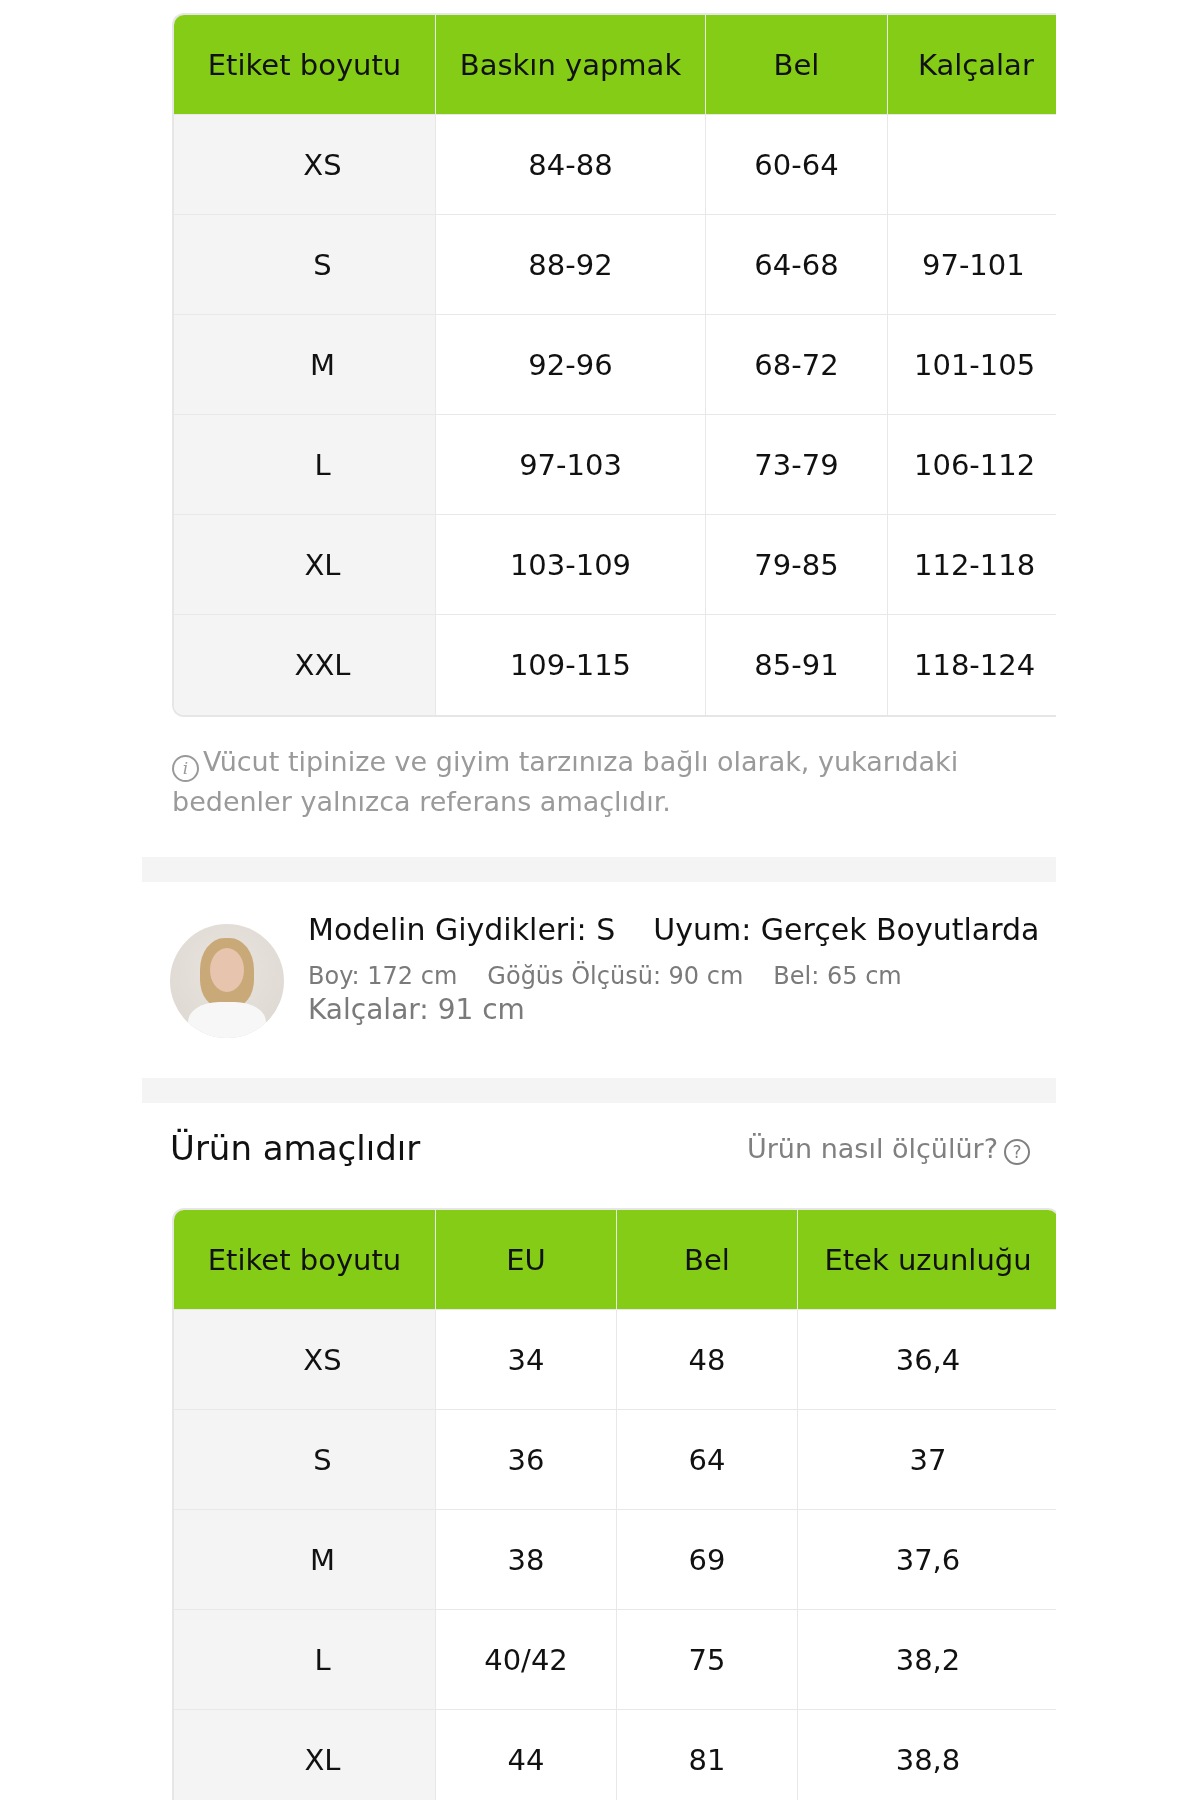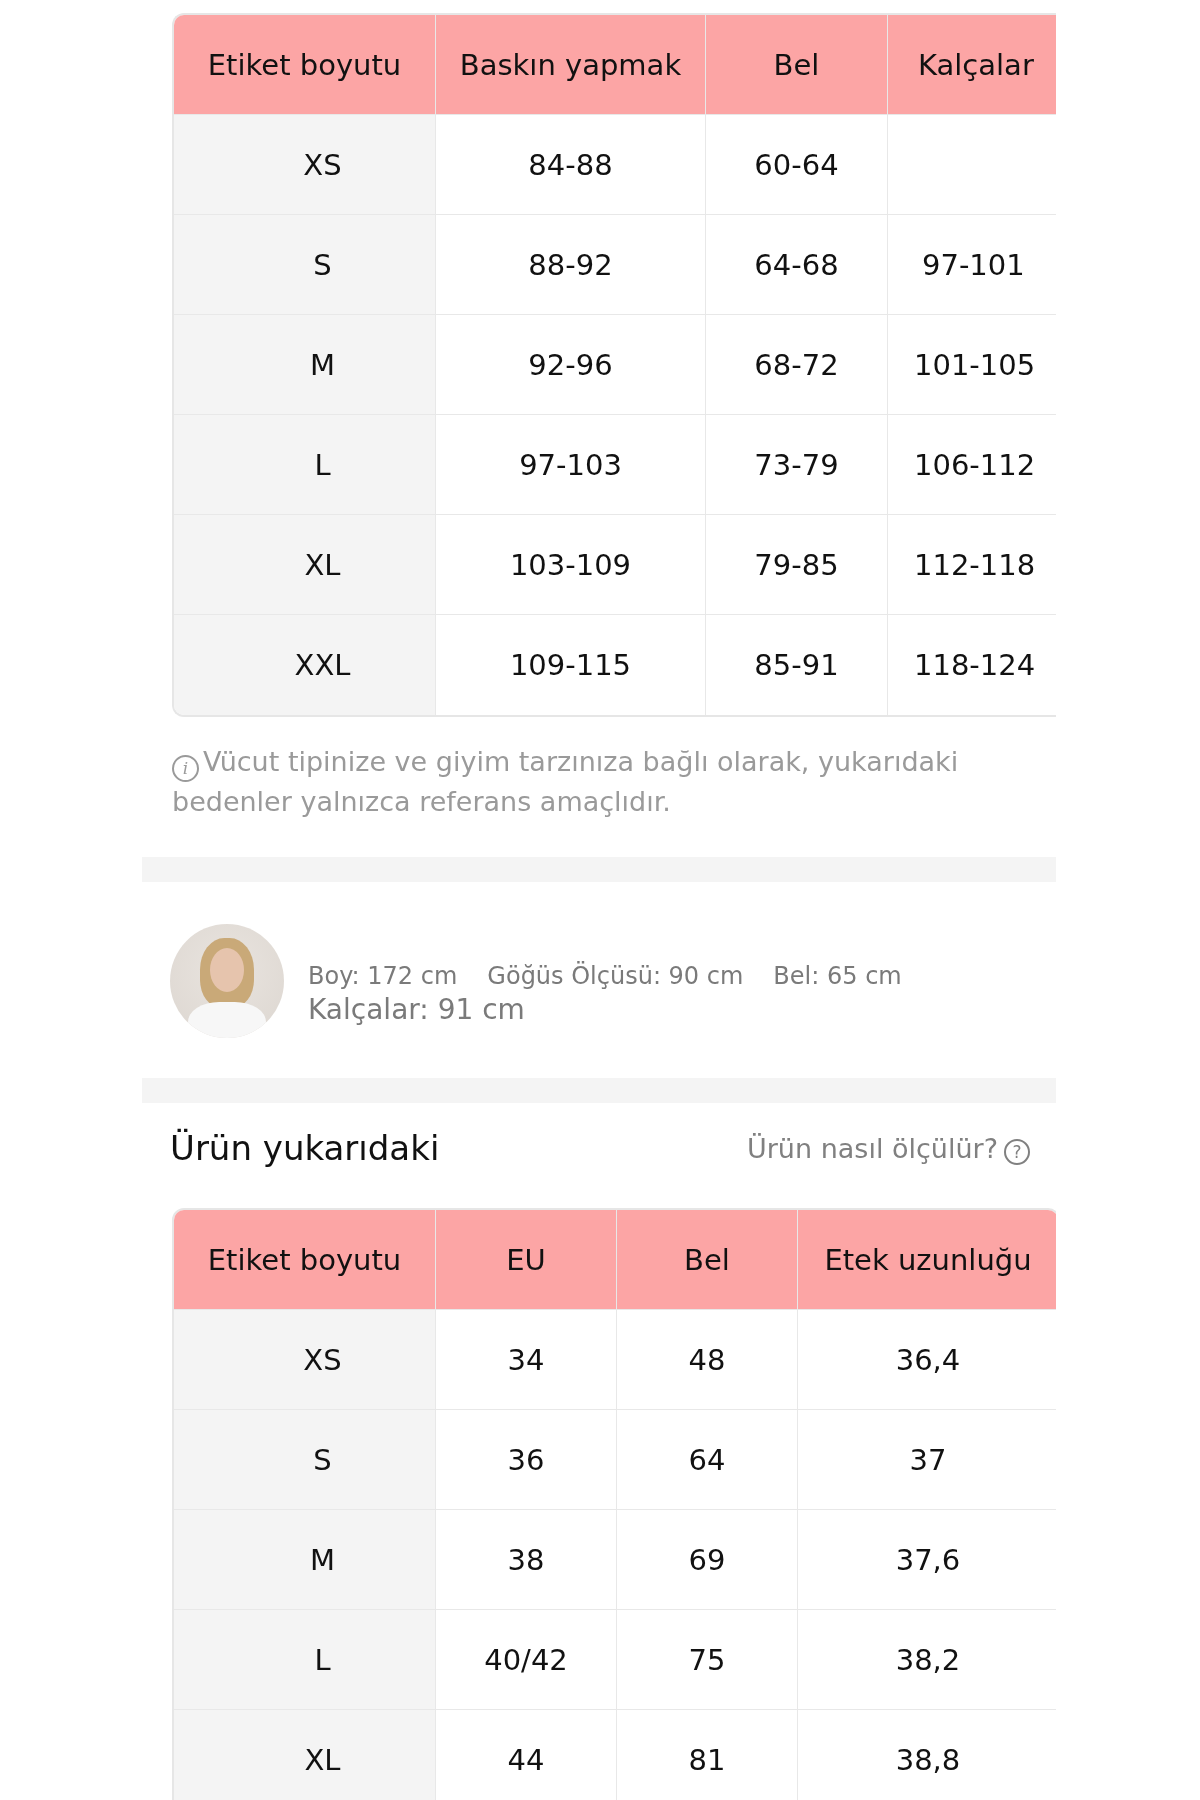--- a/index.html
+++ b/index.html
@@ -24,21 +24,21 @@
   .size-table th, .size-table td {
     height: 100px;
     text-align: center;
     vertical-align: middle;
     font-size: 29px;
     font-weight: normal;
     color: #111;
     border-right: 1.5px solid #e8e8e8;
     border-bottom: 1.5px solid #e8e8e8;
   }
-  .size-table th { background: #fca5a5; height: 100px; }
+  .size-table th { background: #84cc16; height: 100px; }
   .size-table td.first-col { background: #f4f4f4; padding-left: 36px; }
   .size-table tr:last-child td { border-bottom: none; }
   .size-table th:last-child, .size-table td:last-child { border-right: none; }
   #size-table-1 th:last-child, #size-table-1 td:last-child { border-right: 1.5px solid #e8e8e8; }
 
   .note {
     position: absolute; left: 172px; top: 742px; width: 840px;
     font-size: 27px; line-height: 39px; color: #9a9a9a;
   }
   .note .info-icon {
@@ -139,29 +139,32 @@
 </div>
 
 <div class="divider" id="divider-1"></div>
 
 <div class="model-info">
   <div class="avatar">
     <div class="hair"></div>
     <div class="face"></div>
     <div class="body"></div>
   </div>
+  <div class="model-line-1">
+    <span>Modelin Giydikleri: S</span><span>Uyum: Gerçek Boyutlarda</span>
+  </div>
   <div class="model-line-2">
     <span>Boy: 172 cm</span><span>Göğüs Ölçüsü: 90 cm</span><span>Bel: 65 cm</span>
   </div>
   <div class="model-line-3">Kalçalar: 91 cm</div>
 </div>
 
 <div class="divider" id="divider-2"></div>
 
-<div class="section-title">Ürün yukarıdaki</div>
+<div class="section-title">Ürün amaçlıdır</div>
 <div class="help-link">
   <span>Ürün nasıl ölçülür?</span><span class="q-icon">?</span>
 </div>
 
 <div class="table-wrap" id="size-table-2-wrap">
   <table class="size-table" id="size-table-2">
     <colgroup>
       <col style="width:262px">
         <col style="width:181px">
         <col style="width:181px">

